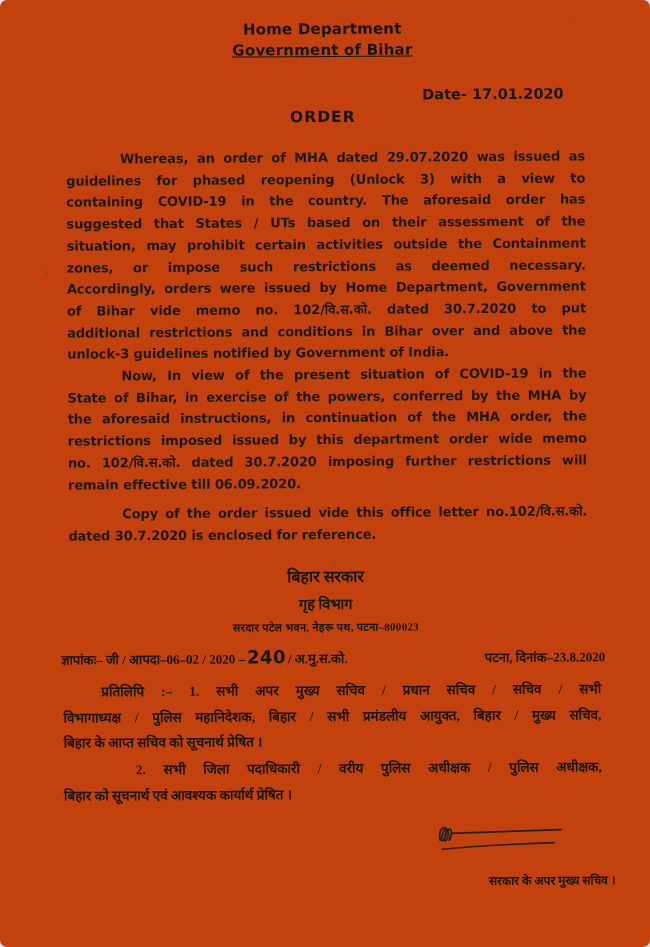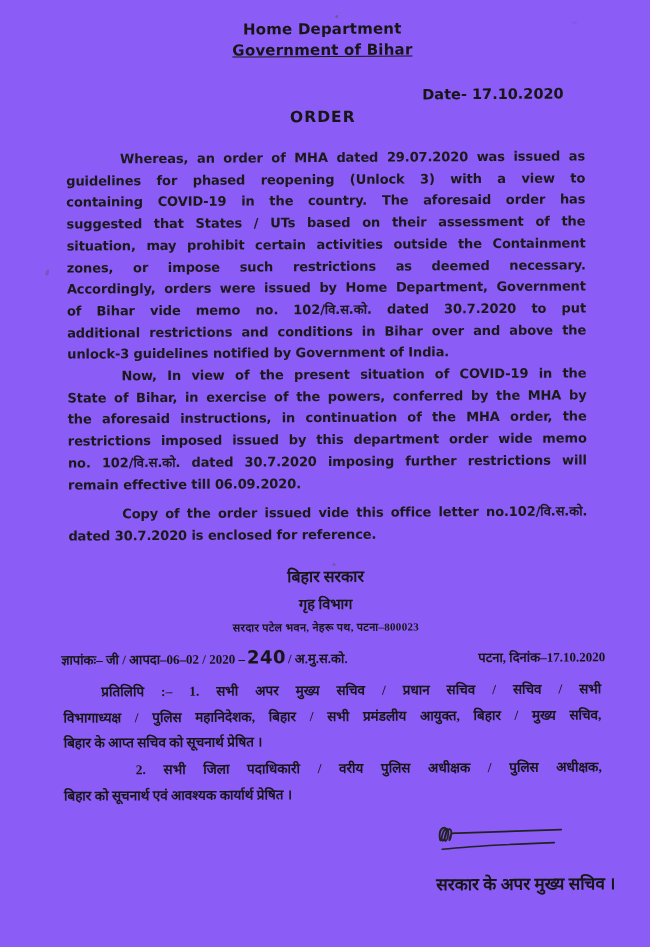--- a/index.html
+++ b/index.html
@@ -2,24 +2,25 @@
 <html><head>
 <meta charset="utf-8">
 <title>Scanned Order - Home Department, Government of Bihar</title>
 <style>
   * { margin:0; padding:0; box-sizing:border-box; }
   html,body { background:#e8e8e6; }
   .page {
     position:relative;
     width:650px; height:947px;
     margin:0 auto;
-    background:#8b5cf6;
+    background:#c2410c;
     color:#161616;
     font-family:"DejaVu Sans","Liberation Sans",sans-serif;
     overflow:hidden;
+    border-radius:7px;
   }
   .scan {
     position:absolute; inset:0;
     transform:rotate(-0.35deg);
     transform-origin:50% 50%;
   }
   
   .hdr { position:absolute; top:20px; left:0; right:0; text-align:center; }
   .hdr .dept { font-size:15px; font-weight:700; letter-spacing:0.2px; }
   .hdr .govt { font-size:15px; font-weight:700; text-decoration:underline; letter-spacing:0.2px; margin-top:3px; }
@@ -64,40 +65,40 @@
   .ind-sm { padding-left:38px; }
   .ind-lg { padding-left:72px; }
   
   .sig-svg { position:absolute; top:822px; left:428px; }
   .sig-date {
     position:absolute; top:853px; left:492px;
     font-size:15px; font-weight:700; font-style:italic;
     letter-spacing:3px; transform:rotate(-4deg);
     font-family:"DejaVu Sans",sans-serif;
   }
-  .designation { position:absolute; top:873px; right:37px; font-size:17px; }
+  .designation { position:absolute; top:873px; right:37px; font-size:12px; }
   
   .speck { position:absolute; background:#555; opacity:0.55; border-radius:50%; }
   .spk-1 { top:15px; left:338px; width:3px; height:3px; }
   .spk-2 { top:268px; left:47px; width:3px; height:6px; border-radius:2px; transform:rotate(18deg); opacity:0.4; }
   .spk-3 { top:563px; left:332px; width:3px; height:3px; opacity:0.45; }
   .spk-4 { top:23px; left:575px; width:5px; height:2px; opacity:0.12; }
 </style>
 </head>
 <body>
 
 <div class="page">
   <div class="scan">
 
     <div class="hdr">
       <div class="dept">Home Department</div>
       <div class="govt">Government of Bihar</div>
     </div>
 
-    <div class="date-line">Date- 17.10.2020</div>
+    <div class="date-line">Date- 17.01.2020</div>
 
     <div class="order-title">
       <span>ORDER</span>
     </div>
 
     <div class="para p1">
       <div class="jl ind">Whereas, an order of MHA dated 29.07.2020 was issued as</div>
       <div class="jl">guidelines for phased reopening (Unlock 3) with a view to</div>
       <div class="jl">containing COVID-19 in the country. The aforesaid order has</div>
       <div class="jl">suggested that States / UTs based on their assessment of the</div>
@@ -126,21 +127,21 @@
     <div class="letterhead hi">
       <div class="l1">बिहार सरकार</div>
       <div class="l2">गृह विभाग</div>
       <div class="l3">सरदार पटेल भवन, नेहरू पथ, पटना–800023</div>
     </div>
 
     <div class="memo hi">
       <span>
         <span>ज्ञापांकः– जी / आपदा–06–02 / 2020 –</span><span class="num">240</span><span>/ अ.मु.स.को.</span>
       </span>
-      <span>पटना, दिनांक–17.10.2020</span>
+      <span>पटना, दिनांक–23.8.2020</span>
     </div>
 
     <div class="copy copy1 hi">
       <div class="jl ind-sm">प्रतिलिपि :– 1. सभी अपर मुख्य सचिव / प्रधान सचिव / सचिव / सभी</div>
       <div class="jl">विभागाध्यक्ष / पुलिस महानिदेशक, बिहार / सभी प्रमंडलीय आयुक्त, बिहार / मुख्य सचिव,</div>
       <div class="jl-last">बिहार के आप्त सचिव को सूचनार्थ प्रेषित ।</div>
     </div>
 
     <div class="copy copy2 hi">
       <div class="jl ind-lg">2. सभी जिला पदाधिकारी / वरीय पुलिस अधीक्षक / पुलिस अधीक्षक,</div>

